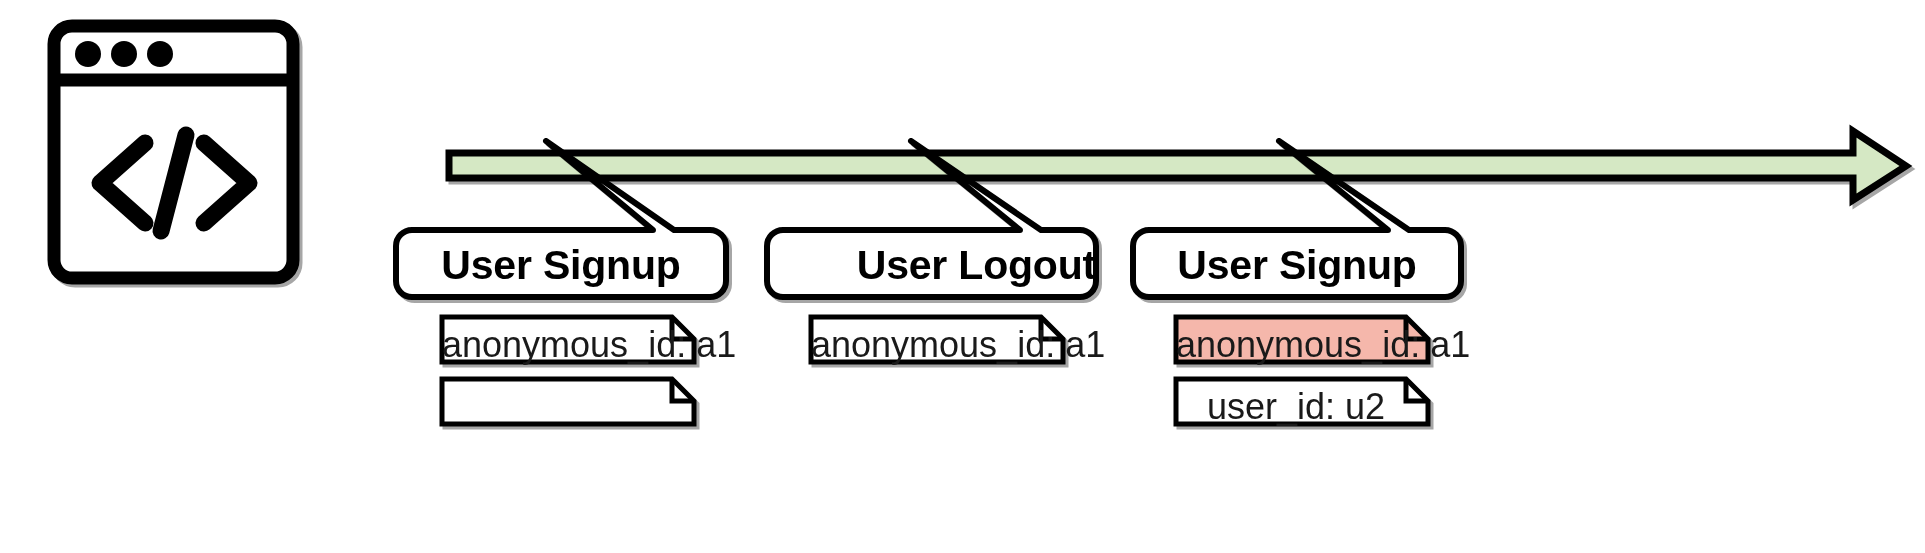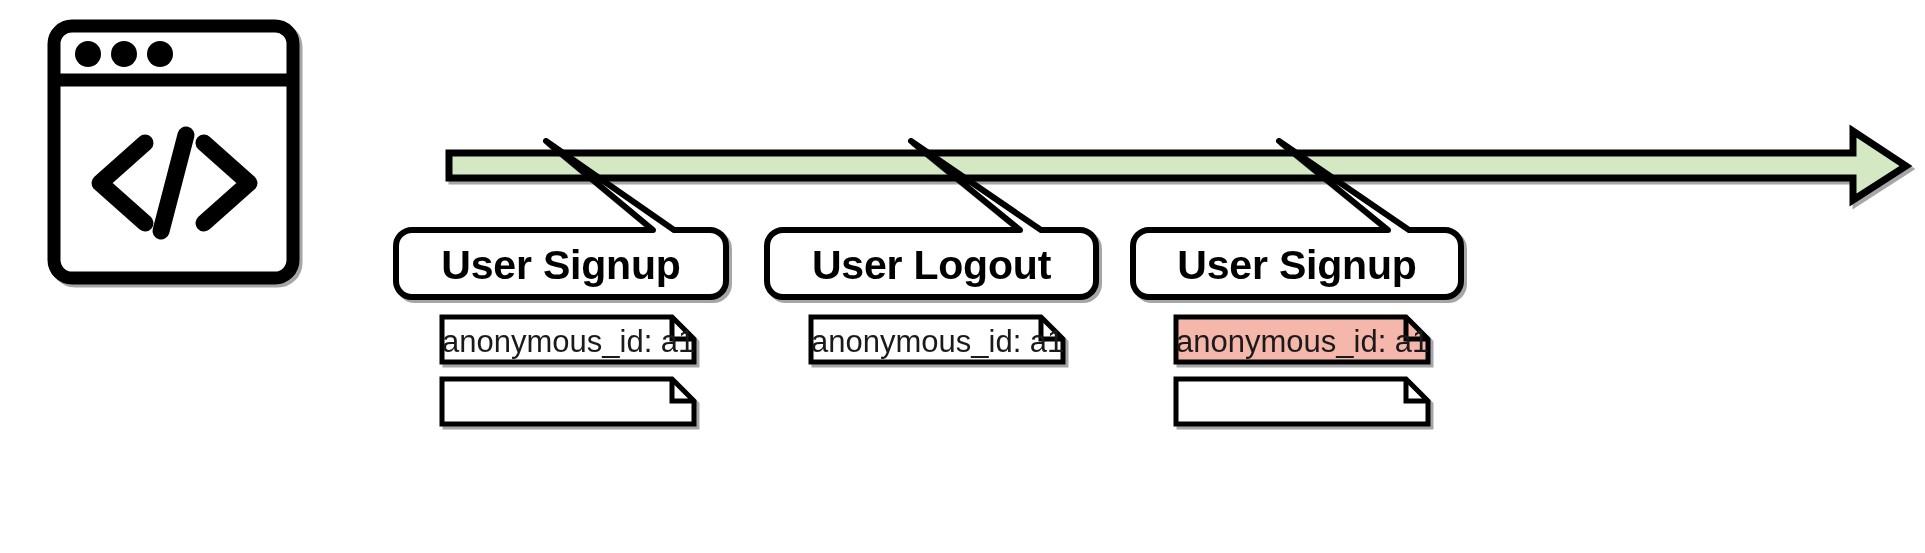--- a/index.html
+++ b/index.html
@@ -18,21 +18,21 @@
     position:absolute;
     font-weight:bold;
     font-size:41px;
     color:#000;
     text-align:center;
     white-space:nowrap;
     letter-spacing:-0.2px;
   }
   .note-label{
     position:absolute;
-    font-size:31px;
+    font-size:36px;
     color:#1a1a1a;
     text-align:center;
     white-space:nowrap;
   }
 </style>
 </head>
 <body>
 
 <div id="stage">
 
@@ -131,19 +131,20 @@
 
     <g filter="url(#softshadow)">
       <path d="M1168,379 L1398,379 L1420,401 L1420,424 L1168,424 Z" fill="#ffffff" stroke="#000000" stroke-width="5" stroke-linejoin="miter"></path>
       <path d="M1398,379 L1398,401 L1420,401" fill="none" stroke="#000000" stroke-width="5"></path>
     </g>
   </svg>
 
   <div class="evt-label" style="left:388px;top:242px;width:330px;">User Signup</div>
   <div class="note-label" style="left:434px;top:324px;width:240px;">anonymous_id: a1</div>
 
-  <div class="evt-label" style="left:759px;top:242px;width:329px;">User Logout</div>
+  <div class="evt-label" style="left:759px;top:242px;width:329px;text-align:right;">User Logout</div>
   <div class="note-label" style="left:803px;top:324px;width:240px;">anonymous_id: a1</div>
 
   <div class="evt-label" style="left:1125px;top:242px;width:328px;">User Signup</div>
   <div class="note-label" style="left:1168px;top:324px;width:240px;">anonymous_id: a1</div>
+  <div class="note-label" style="left:1168px;top:386px;width:240px;">user_id: u2</div>
 
 </div>
 
 </body></html>

